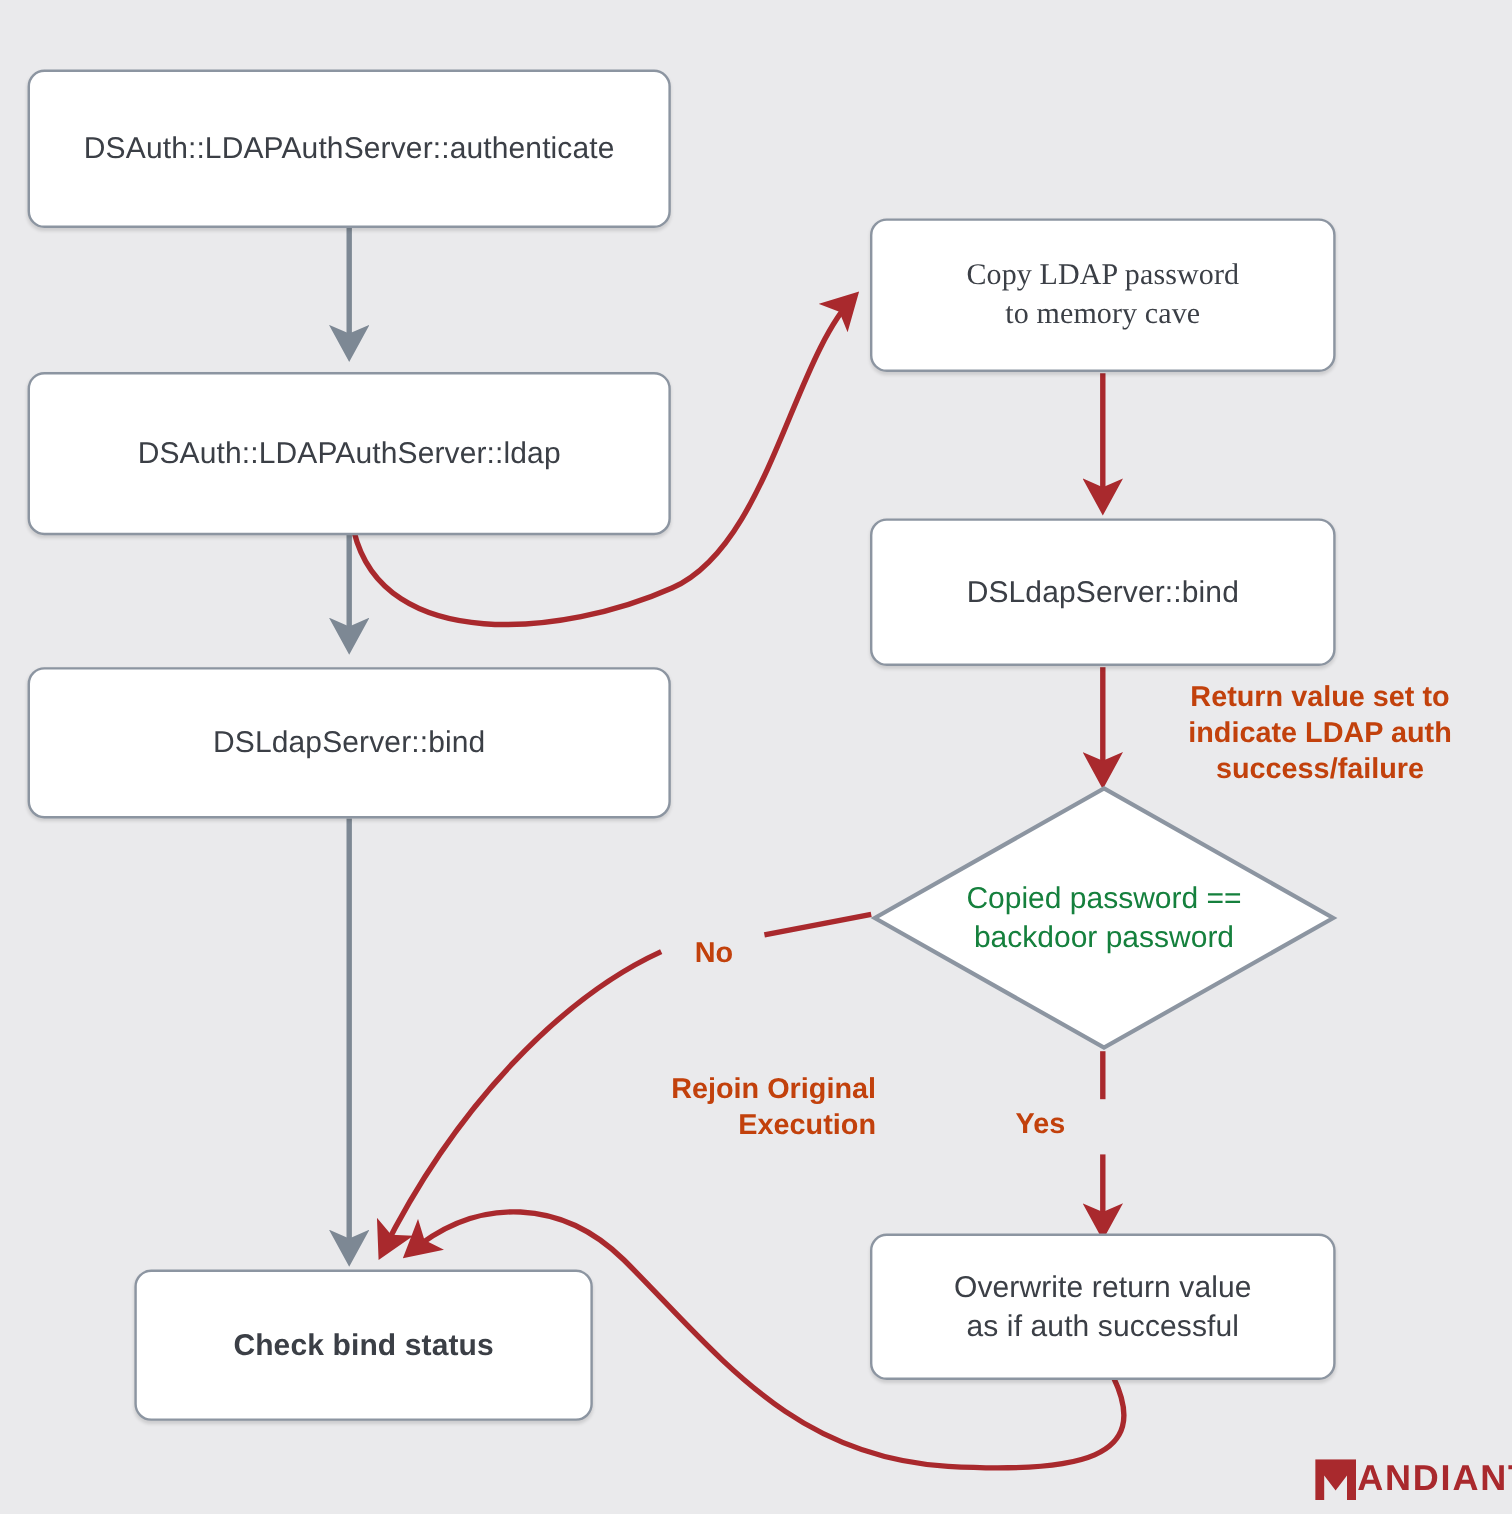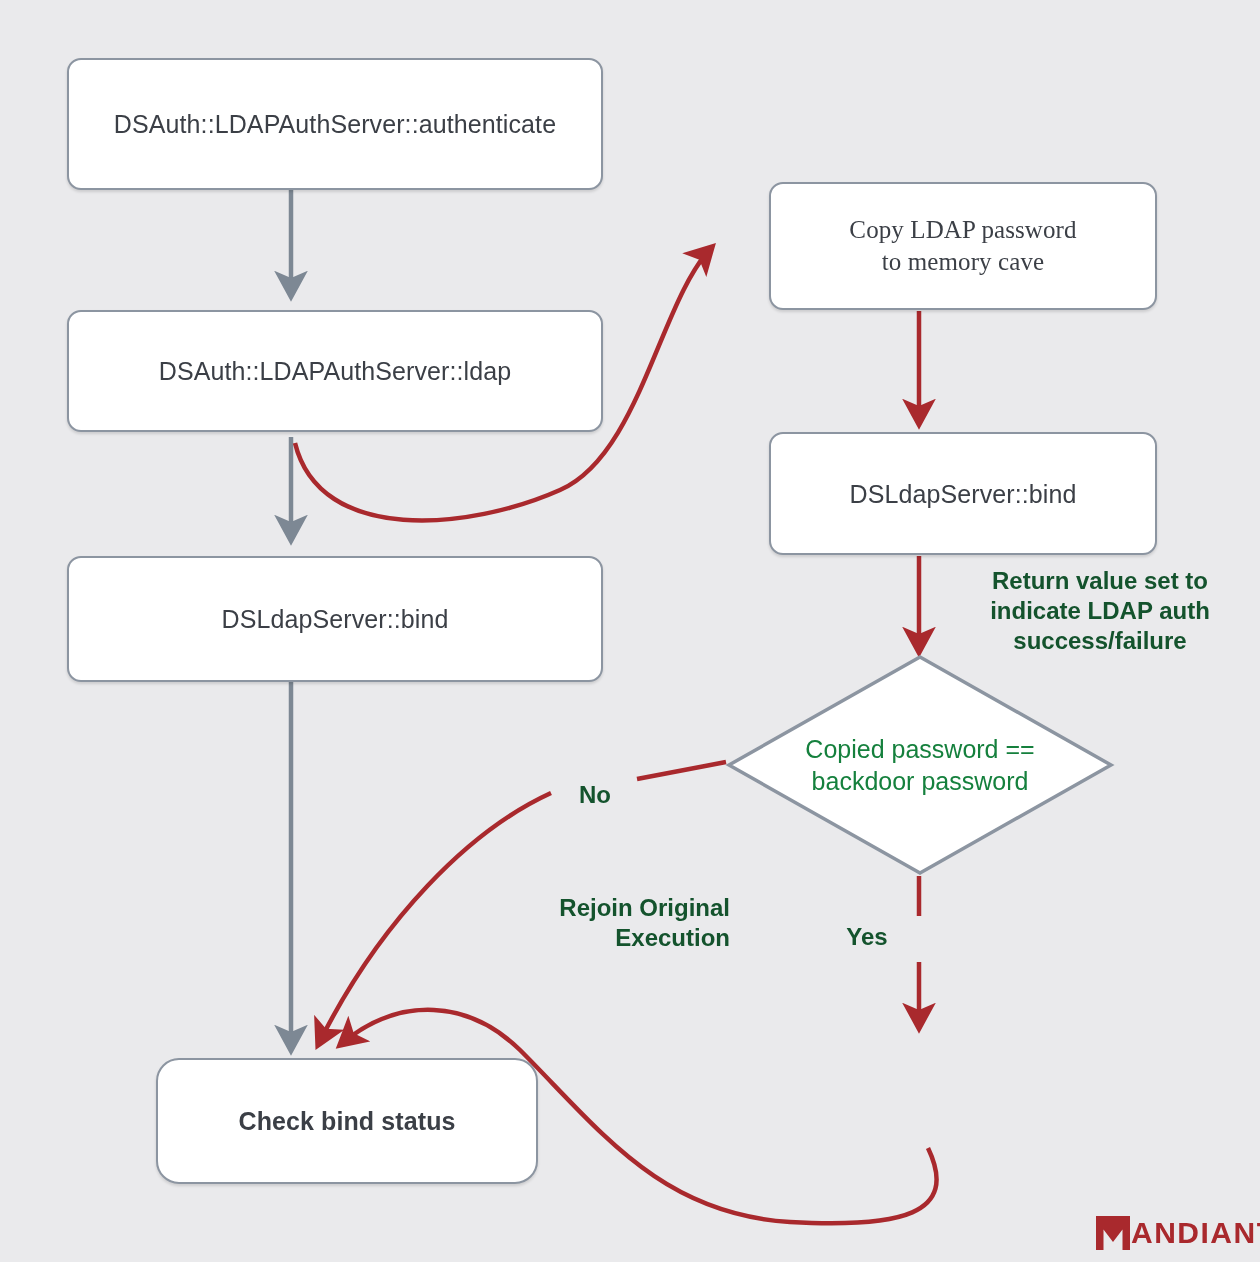--- a/index.html
+++ b/index.html
@@ -20,21 +20,20 @@
     box-sizing: border-box;
     background: #ffffff;
     border: 2px solid #8c95a1;
     border-radius: 14px;
     display: flex;
     align-items: center;
     justify-content: center;
     text-align: center;
     color: #3b3f46;
     box-shadow: 0 2px 3px rgba(0,0,0,0.13);
-    margin-left: 44px;
   }
   .node .label {
     padding: 0 16px;
     line-height: 1.28;
     white-space: pre-line;
   }
   .node.light .label {
     font-size: 25px;
     font-weight: 400;
     letter-spacing: 0.1px;
@@ -67,21 +66,21 @@
     font-weight: 400;
     color: #15803d;
     line-height: 1.28;
     white-space: pre-line;
     pointer-events: none;
   }
   .annot {
     position: absolute;
     font-size: 24px;
     font-weight: 700;
-    color: #14532d;
+    color: #c2410c;
     text-align: center;
     line-height: 1.25;
     white-space: pre-line;
   }
   #edges {
     position: absolute;
     left: 0;
     top: 0;
     width: 1260px;
     height: 1262px;
@@ -138,41 +137,45 @@
     <line x1="919" y1="876" x2="919" y2="916" stroke="#a9292d" stroke-width="4.5"></line>
     <line x1="919" y1="962" x2="919" y2="1028" stroke="#a9292d" stroke-width="4.5" marker-end="url(#arrow-red)"></line>
 
     <path d="M 928 1148 C 960 1215, 900 1228, 790 1222 C 660 1214, 600 1130, 520 1050 C 470 1001, 400 994, 340 1045" fill="none" stroke="#a9292d" stroke-width="4.5" marker-end="url(#arrow-red)"></path>
   </svg>
 
   <div class="node light" style="left:23px; top:58px; width:536px; height:132px;">
     <span class="label">DSAuth::LDAPAuthServer::authenticate</span>
   </div>
 
-  <div class="node light" style="left:23px; top:310px; width:536px; height:122px;">
+  <div class="node light" style="left:23px; top:310px; width:536px; height:136px;">
     <span class="label">DSAuth::LDAPAuthServer::ldap</span>
   </div>
 
   <div class="node light" style="left:23px; top:556px; width:536px; height:126px;">
     <span class="label">DSLdapServer::bind</span>
   </div>
 
-  <div class="node bold" style="left:112px; top:1058px; width:382px; height:126px;border-radius:23px;">
+  <div class="node bold" style="left:112px; top:1058px; width:382px; height:126px;">
     <span class="label">Check bind status</span>
   </div>
 
   <div class="node light" style="left:725px; top:182px; width:388px; height:128px;font-family:Liberation Serif, serif;">
     <span class="label">Copy LDAP password
 to memory cave</span>
   </div>
 
   <div class="node light" style="left:725px; top:432px; width:388px; height:123px;">
     <span class="label">DSLdapServer::bind</span>
   </div>
 
+  <div class="node light" style="left:725px; top:1028px; width:388px; height:122px;">
+    <span class="label">Overwrite return value
+as if auth successful</span>
+  </div>
 
   <div class="diamond-wrap" style="left:726px; top:654px; width:388px; height:222px;">
     <svg width="388" height="222" viewBox="0 0 388 222" xmlns="http://www.w3.org/2000/svg">
       <polygon points="194,3 385,111 194,219 3,111" fill="#ffffff" stroke="#8c95a1" stroke-width="3.5" stroke-linejoin="miter"></polygon>
     </svg>
     <div class="diamond-text">Copied password ==
 backdoor password</div>
   </div>
 
   <div class="annot" style="left:952px; top:566px; width:296px;">Return value set to

